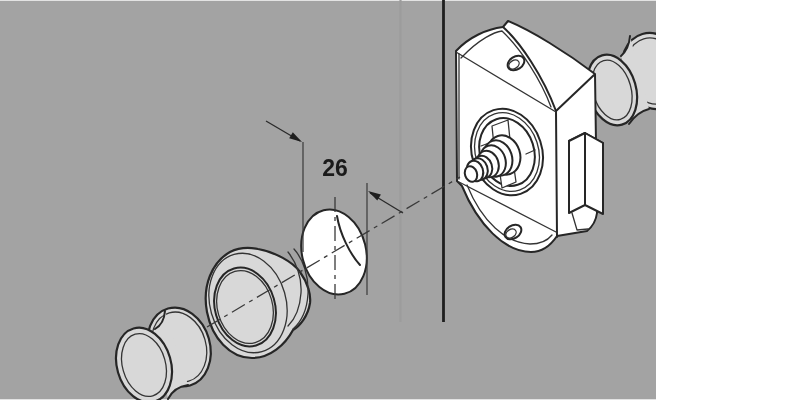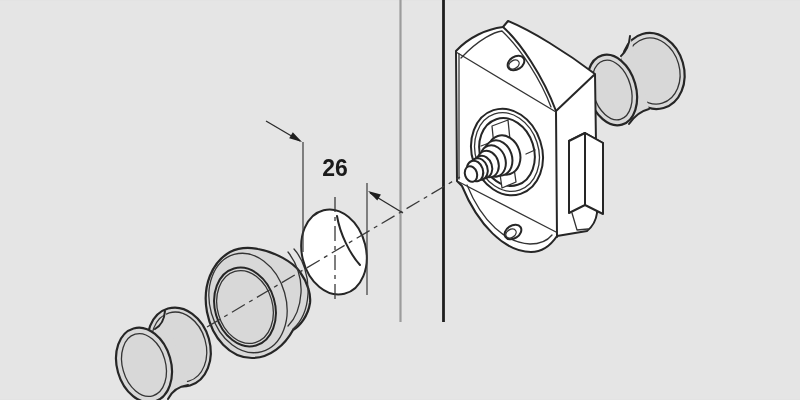--- a/index.html
+++ b/index.html
@@ -1,16 +1,16 @@
 <!DOCTYPE html>
 <html><head>
 <meta charset="utf-8">
 <style>
   html,body{margin:0;padding:0;background:#ffffff;}
-  .stage{position:relative;width:800px;height:400px;background:#e5e5e5;overflow:hidden;
+  .stage{position:relative;width:656px;height:400px;background:#a3a3a3;overflow:hidden;
          font-family:"Liberation Sans", sans-serif;}
   svg{display:block}
   
   .outline   {fill:none;stroke:#262626;stroke-width:2;stroke-linecap:round;stroke-linejoin:round;}
   .detail    {fill:none;stroke:#343434;stroke-width:1.3;stroke-linecap:round;stroke-linejoin:round;}
   .fill-white{fill:#ffffff;stroke:#262626;stroke-width:2;stroke-linejoin:round;}
   .fill-white-t{fill:#ffffff;stroke:#343434;stroke-width:1.3;stroke-linejoin:round;}
   .fill-gray {fill:#d8d8d8;stroke:#262626;stroke-width:2.2;stroke-linejoin:round;}
   .fill-gray-n{fill:#d8d8d8;stroke:none;}
   .centerline{fill:none;stroke:#3a3a3a;stroke-width:1.3;stroke-dasharray:15 5 4 5;}

